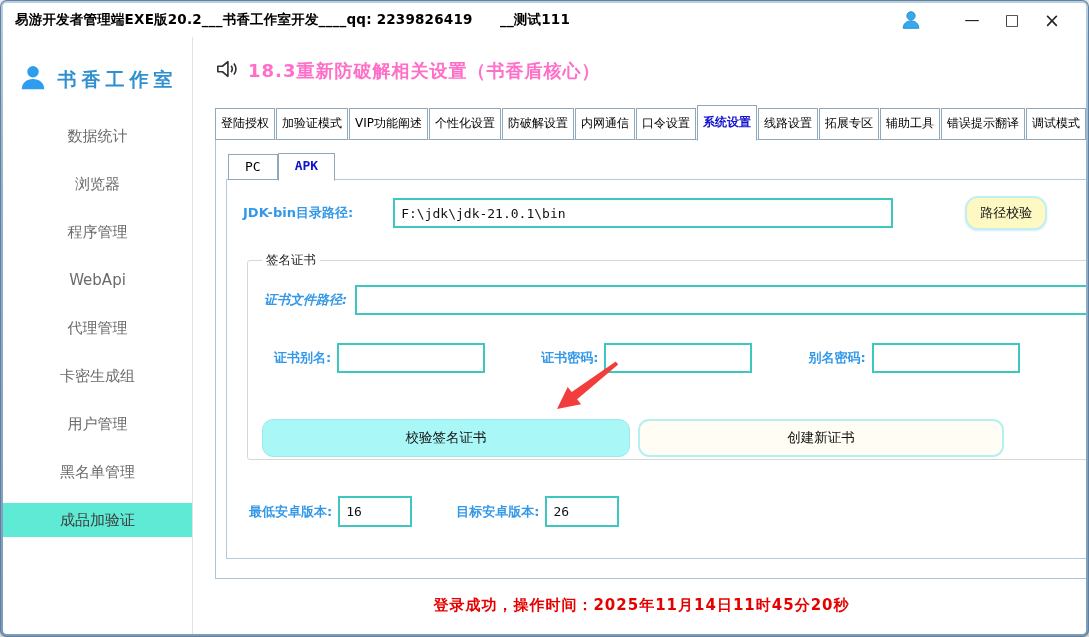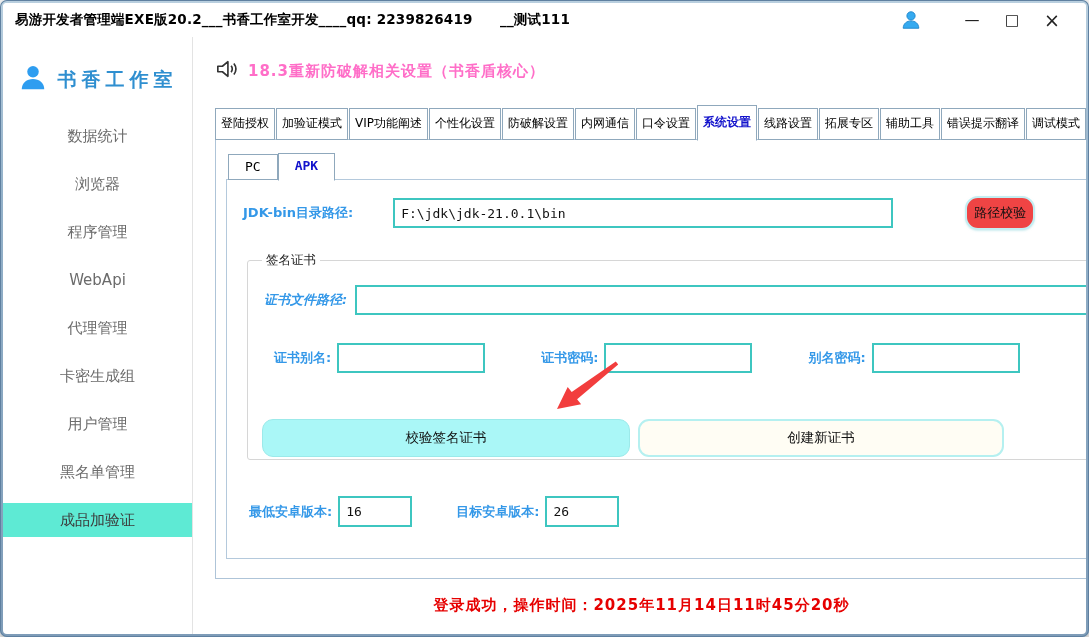--- a/index.html
+++ b/index.html
@@ -27,41 +27,41 @@
   
   .sidebar { width:190px; flex:0 0 190px; border-right:1px solid #e3e3e3; padding-top:26px; }
   .logo { display:flex; align-items:center; justify-content:center; gap:10px; margin-bottom:22px; }
   .logo-text { font-family:"DejaVu Serif","Liberation Serif",serif; font-size:19px; color:#2f8fd0; letter-spacing:5px; font-weight:bold; }
   .nav-item { height:34px; margin:14px 0; display:flex; align-items:center; justify-content:center; font-size:15px; color:#6b6b6b; cursor:pointer; }
   .nav-item.active { background:#5eead4; color:#3c3c3c; }
 
   
   .content { flex:1; position:relative; padding:0 18px 0 22px; min-width:0; }
   .header-row { display:flex; align-items:center; gap:9px; margin-top:20px; height:28px; }
-  .notice { color:#ff6ec8; font-weight:bold; font-size:15px; letter-spacing:1px; }
+  .notice { color:#ff6ec8; font-weight:bold; font-size:18px; letter-spacing:1px; }
 
   .tabbar { display:flex; align-items:flex-end; margin-top:20px; position:relative; z-index:2; }
   .tab { border:1px solid #8fa8bc; background:#fff; color:#000; font-size:12px; padding:6px 5px 7px; margin-right:1px; white-space:nowrap; cursor:pointer; }
   .tab.active { color:#1313cc; font-weight:bold; padding-top:8px; padding-bottom:9px; margin-bottom:-1px; border-bottom:1px solid #fff; }
 
   .panel { position:relative; border:1px solid #aec4d8; background:#fff; height:440px; margin-top:-1px; width:998px; }
 
   .subtabbar { display:flex; align-items:flex-end; margin:13px 0 0 12px; position:relative; z-index:2; }
   .subtab { border:1px solid #8fa8bc; background:#fff; font-family:"DejaVu Sans Mono","Liberation Mono",monospace; font-size:13px; padding:4px 16px 5px; cursor:pointer; }
   .subtab.active { color:#1313cc; font-weight:bold; margin-bottom:-1px; border-bottom:1px solid #fff; padding-bottom:7px; }
 
   .inner-panel { border:1px solid #b4c9dc; margin:-1px 7px 0 10px; height:380px; background:#fff; }
 
   .blue-label { color:#3498e8; font-weight:bold; font-size:13px; white-space:nowrap; }
   .teal-input { border:2px solid #3ec6c0; height:30px; font-family:"DejaVu Sans Mono","Liberation Mono",monospace; font-size:13px; padding:0 6px; color:#111; outline:none; background:#fff; }
 
   .jdk-row { display:flex; align-items:center; margin:16px 16px 0 16px;gap:36px; }
   .jdk-row .blue-label { margin-right:4px; }
   .jdk-input { width:500px; }
-  .pill-btn { margin-left:36px; border:2px solid #c3eef2; border-radius:13px; background:#ef4444; font-size:13px; color:#111; padding:6px 7px; cursor:pointer; box-shadow:0 1px 2px rgba(160,220,225,.5); }
+  .pill-btn { margin-left:36px; border:2px solid #c3eef2; border-radius:13px; background:#fef9c3; font-size:13px; color:#111; padding:6px 13px; cursor:pointer; box-shadow:0 1px 2px rgba(160,220,225,.5); }
   .link { margin-left:22px; color:#2525d8; font-size:13.5px; text-decoration:none; cursor:pointer; }
 
   fieldset.cert-group { border:1px solid #d6d6d6; border-radius:3px; margin:22px 42px 0 20px; height:208px; padding:0 12px; }
   fieldset.cert-group legend { font-size:12.5px; color:#222; padding:0 4px; margin-left:2px; }
 
   .cert-path-row { display:flex; align-items:center; margin-top:16px; }
   .cert-path-row .blue-label { margin:0 8px 0 4px;font-style:italic; }
   .combo { flex:1; height:30px; border:2px solid #3ec6c0; background:#fff; display:flex; cursor:pointer; }
   .combo-fill { flex:1; }
   .combo-arrow { width:17px; border-left:2px solid #3ec6c0; display:flex; align-items:center; justify-content:center; }

